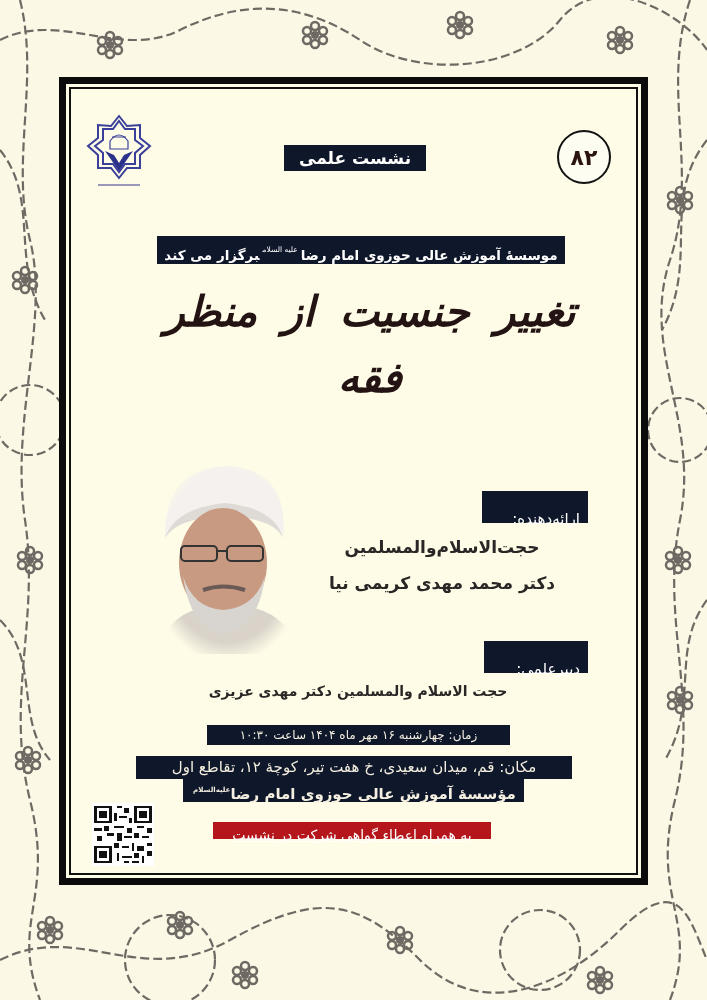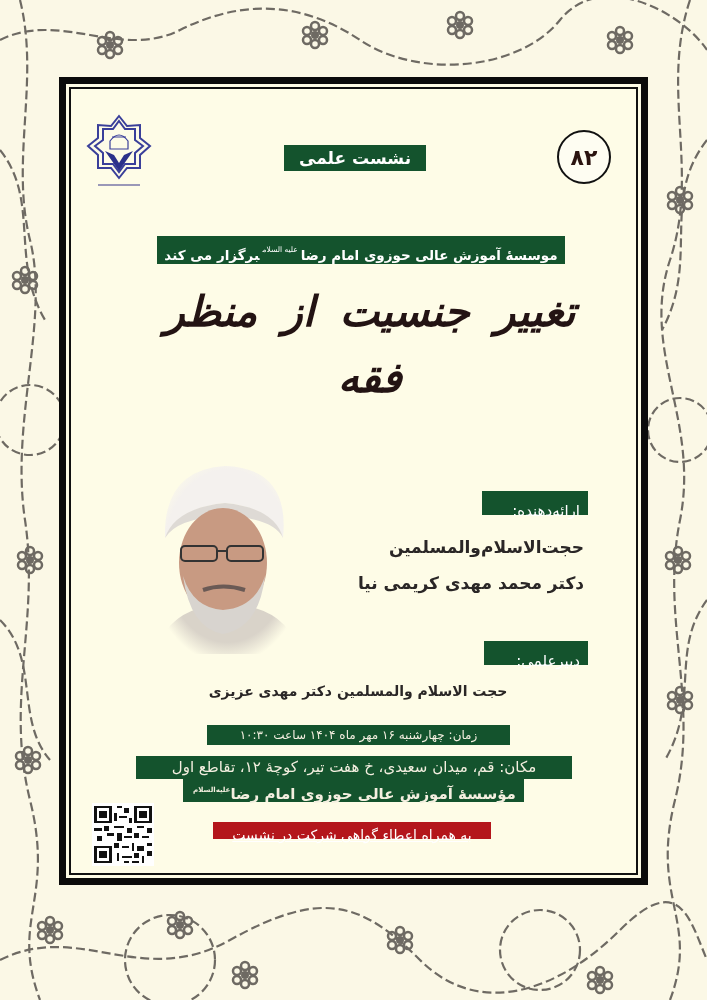--- a/index.html
+++ b/index.html
@@ -12,21 +12,21 @@
     .frame-outer {
       position: absolute; left: 59px; top: 77px; width: 589px; height: 808px;
       box-sizing: border-box; border: 7px solid #0b0b0b; background: #fdfbe5; z-index: 1;
     }
     .frame-inner {
       position: absolute; left: 3px; top: 3px; right: 3px; bottom: 3px;
       border: 2px solid #111; background: #fefce7;
     }
     .abs { position: absolute; z-index: 2; }
     .brown {
-      background: #14532d; color: #ffffff; direction: rtl; text-align: center;
+      background: #0f172a; color: #ffffff; direction: rtl; text-align: center;
       white-space: nowrap; box-sizing: border-box;
     }
     .logo { left: 84px; top: 113px; width: 70px; height: 82px; }
     .badge {
       left: 557px; top: 130px; width: 54px; height: 54px; border-radius: 50%;
       border: 2.5px solid #111; background: #fefdf2; box-sizing: border-box;
       display: flex; align-items: center; justify-content: center;
       font-size: 22px; font-weight: bold; color: #2b1410; direction: rtl;
     }
     .session-label {
@@ -38,25 +38,25 @@
       font-size: 13.5px; font-weight: bold; line-height: 28px;
     }
     .org-banner sup { font-size: 7.5px; font-weight: normal; vertical-align: 8px; margin: 10px 3px; }
     .title {
       left: 150px; top: 282px; width: 440px; direction: rtl; text-align: center;
       font-family: Liberation Mono, monospace; font-weight: bold; font-style: italic;
       color: #231313; line-height: 66px; font-size: 42px;
     }
     .photo { left: 155px; top: 458px; width: 145px; height: 196px; }
     .label-box {
-      height: 24px; font-size: 15px; line-height: 24px; padding: 8px 8px; text-align: right;
+      height: 24px; font-size: 15px; line-height: 24px; padding: 16px 8px; text-align: right;
     }
     .presenter-label { left: 482px; top: 491px; width: 106px; }
     .secretary-label { left: 484px; top: 641px; width: 104px; }
-    .dark-text { direction: rtl; text-align: right; color: #2a2626; white-space: nowrap; font-weight: bold; }
+    .dark-text { direction: rtl; text-align: center; color: #2a2626; white-space: nowrap; font-weight: bold; }
     .presenter-title { left: 300px; top: 537px; width: 284px; font-size: 17px; }
     .presenter-name { left: 300px; top: 573px; width: 284px; font-size: 17px; }
     .secretary-name { left: 150px; top: 683px; width: 416px; font-size: 14px; text-align: center; }
     .time-bar {
       left: 207px; top: 725px; width: 303px; height: 20px;
       font-size: 12px; line-height: 20px; color: #f4efe0;
     }
     .loc1 {
       left: 136px; top: 756px; width: 436px; height: 23px;
       font-size: 15px; line-height: 23px; color: #f4efe0;

